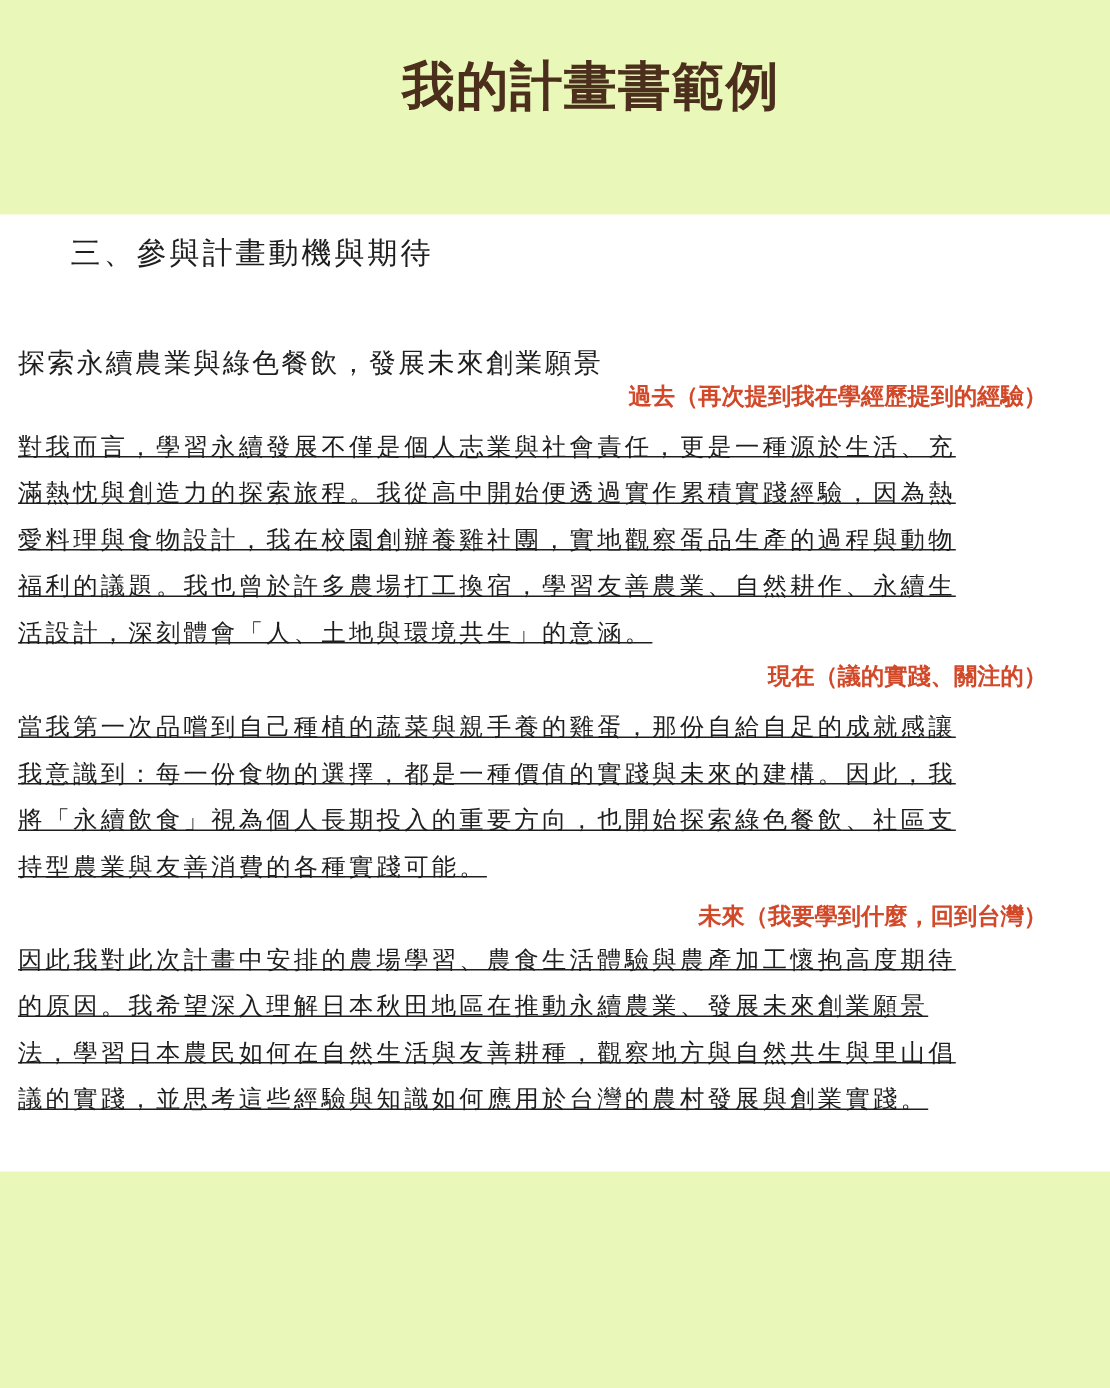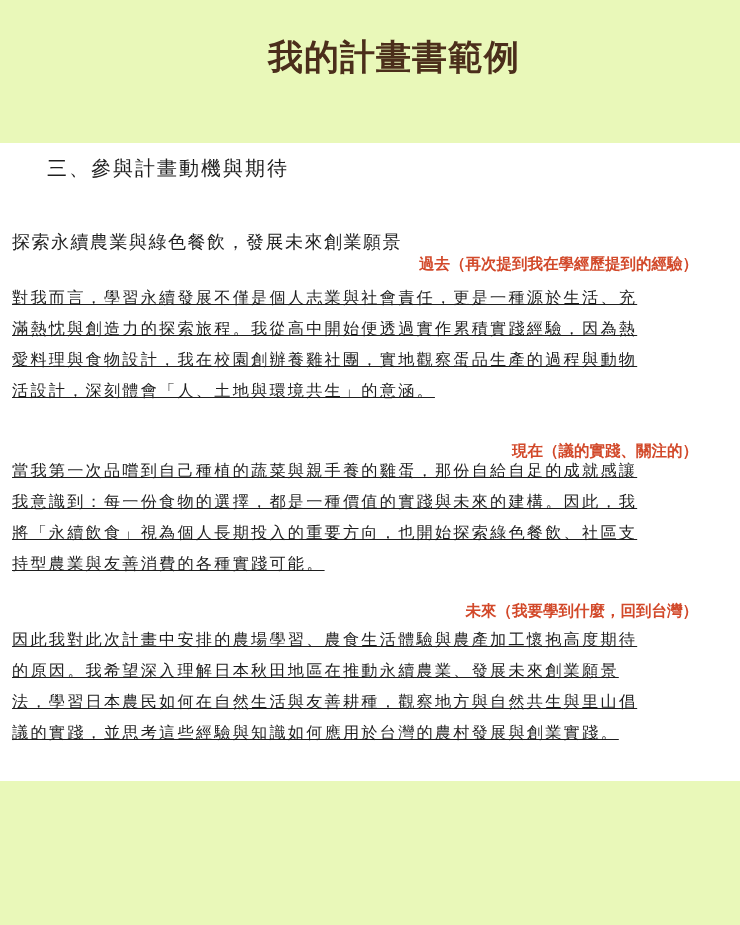--- a/index.html
+++ b/index.html
@@ -94,25 +94,26 @@
 
 <div class="doc">
   <div class="section-heading">三、參與計畫動機與期待</div>
   <div class="sub-heading">探索永續農業與綠色餐飲，發展未來創業願景</div>
 
   <div class="note" style="top:111px;">過去（再次提到我在學經歷提到的經驗）</div>
   <div class="para" style="top:139px;">
     <span class="line">對我而言，學習永續發展不僅是個人志業與社會責任，更是一種源於生活、充</span>
     <span class="line">滿熱忱與創造力的探索旅程。我從高中開始便透過實作累積實踐經驗，因為熱</span>
     <span class="line">愛料理與食物設計，我在校園創辦養雞社團，實地觀察蛋品生產的過程與動物</span>
+    <span class="line">福利的議題。我也曾於許多農場打工換宿，學習友善農業、自然耕作、永續生</span>
     <span class="line">活設計，深刻體會「人、土地與環境共生」的意涵。</span>
   </div>
 
   <div class="note" style="top:298px;">現在（議的實踐、關注的）</div>
-  <div class="para" style="top:312px;">
+  <div class="para" style="top:326px;">
     <span class="line">當我第一次品嚐到自己種植的蔬菜與親手養的雞蛋，那份自給自足的成就感讓</span>
     <span class="line">我意識到：每一份食物的選擇，都是一種價值的實踐與未來的建構。因此，我</span>
     <span class="line">將「永續飲食」視為個人長期投入的重要方向，也開始探索綠色餐飲、社區支</span>
     <span class="line">持型農業與友善消費的各種實踐可能。</span>
   </div>
 
   <div class="note" style="top:458px;">未來（我要學到什麼，回到台灣）</div>
   <div class="para" style="top:481px;">
     <span class="line">因此我對此次計畫中安排的農場學習、農食生活體驗與農產加工懷抱高度期待</span>
     <span class="line">的原因。我希望深入理解日本秋田地區在推動永續農業、發展未來創業願景</span>

